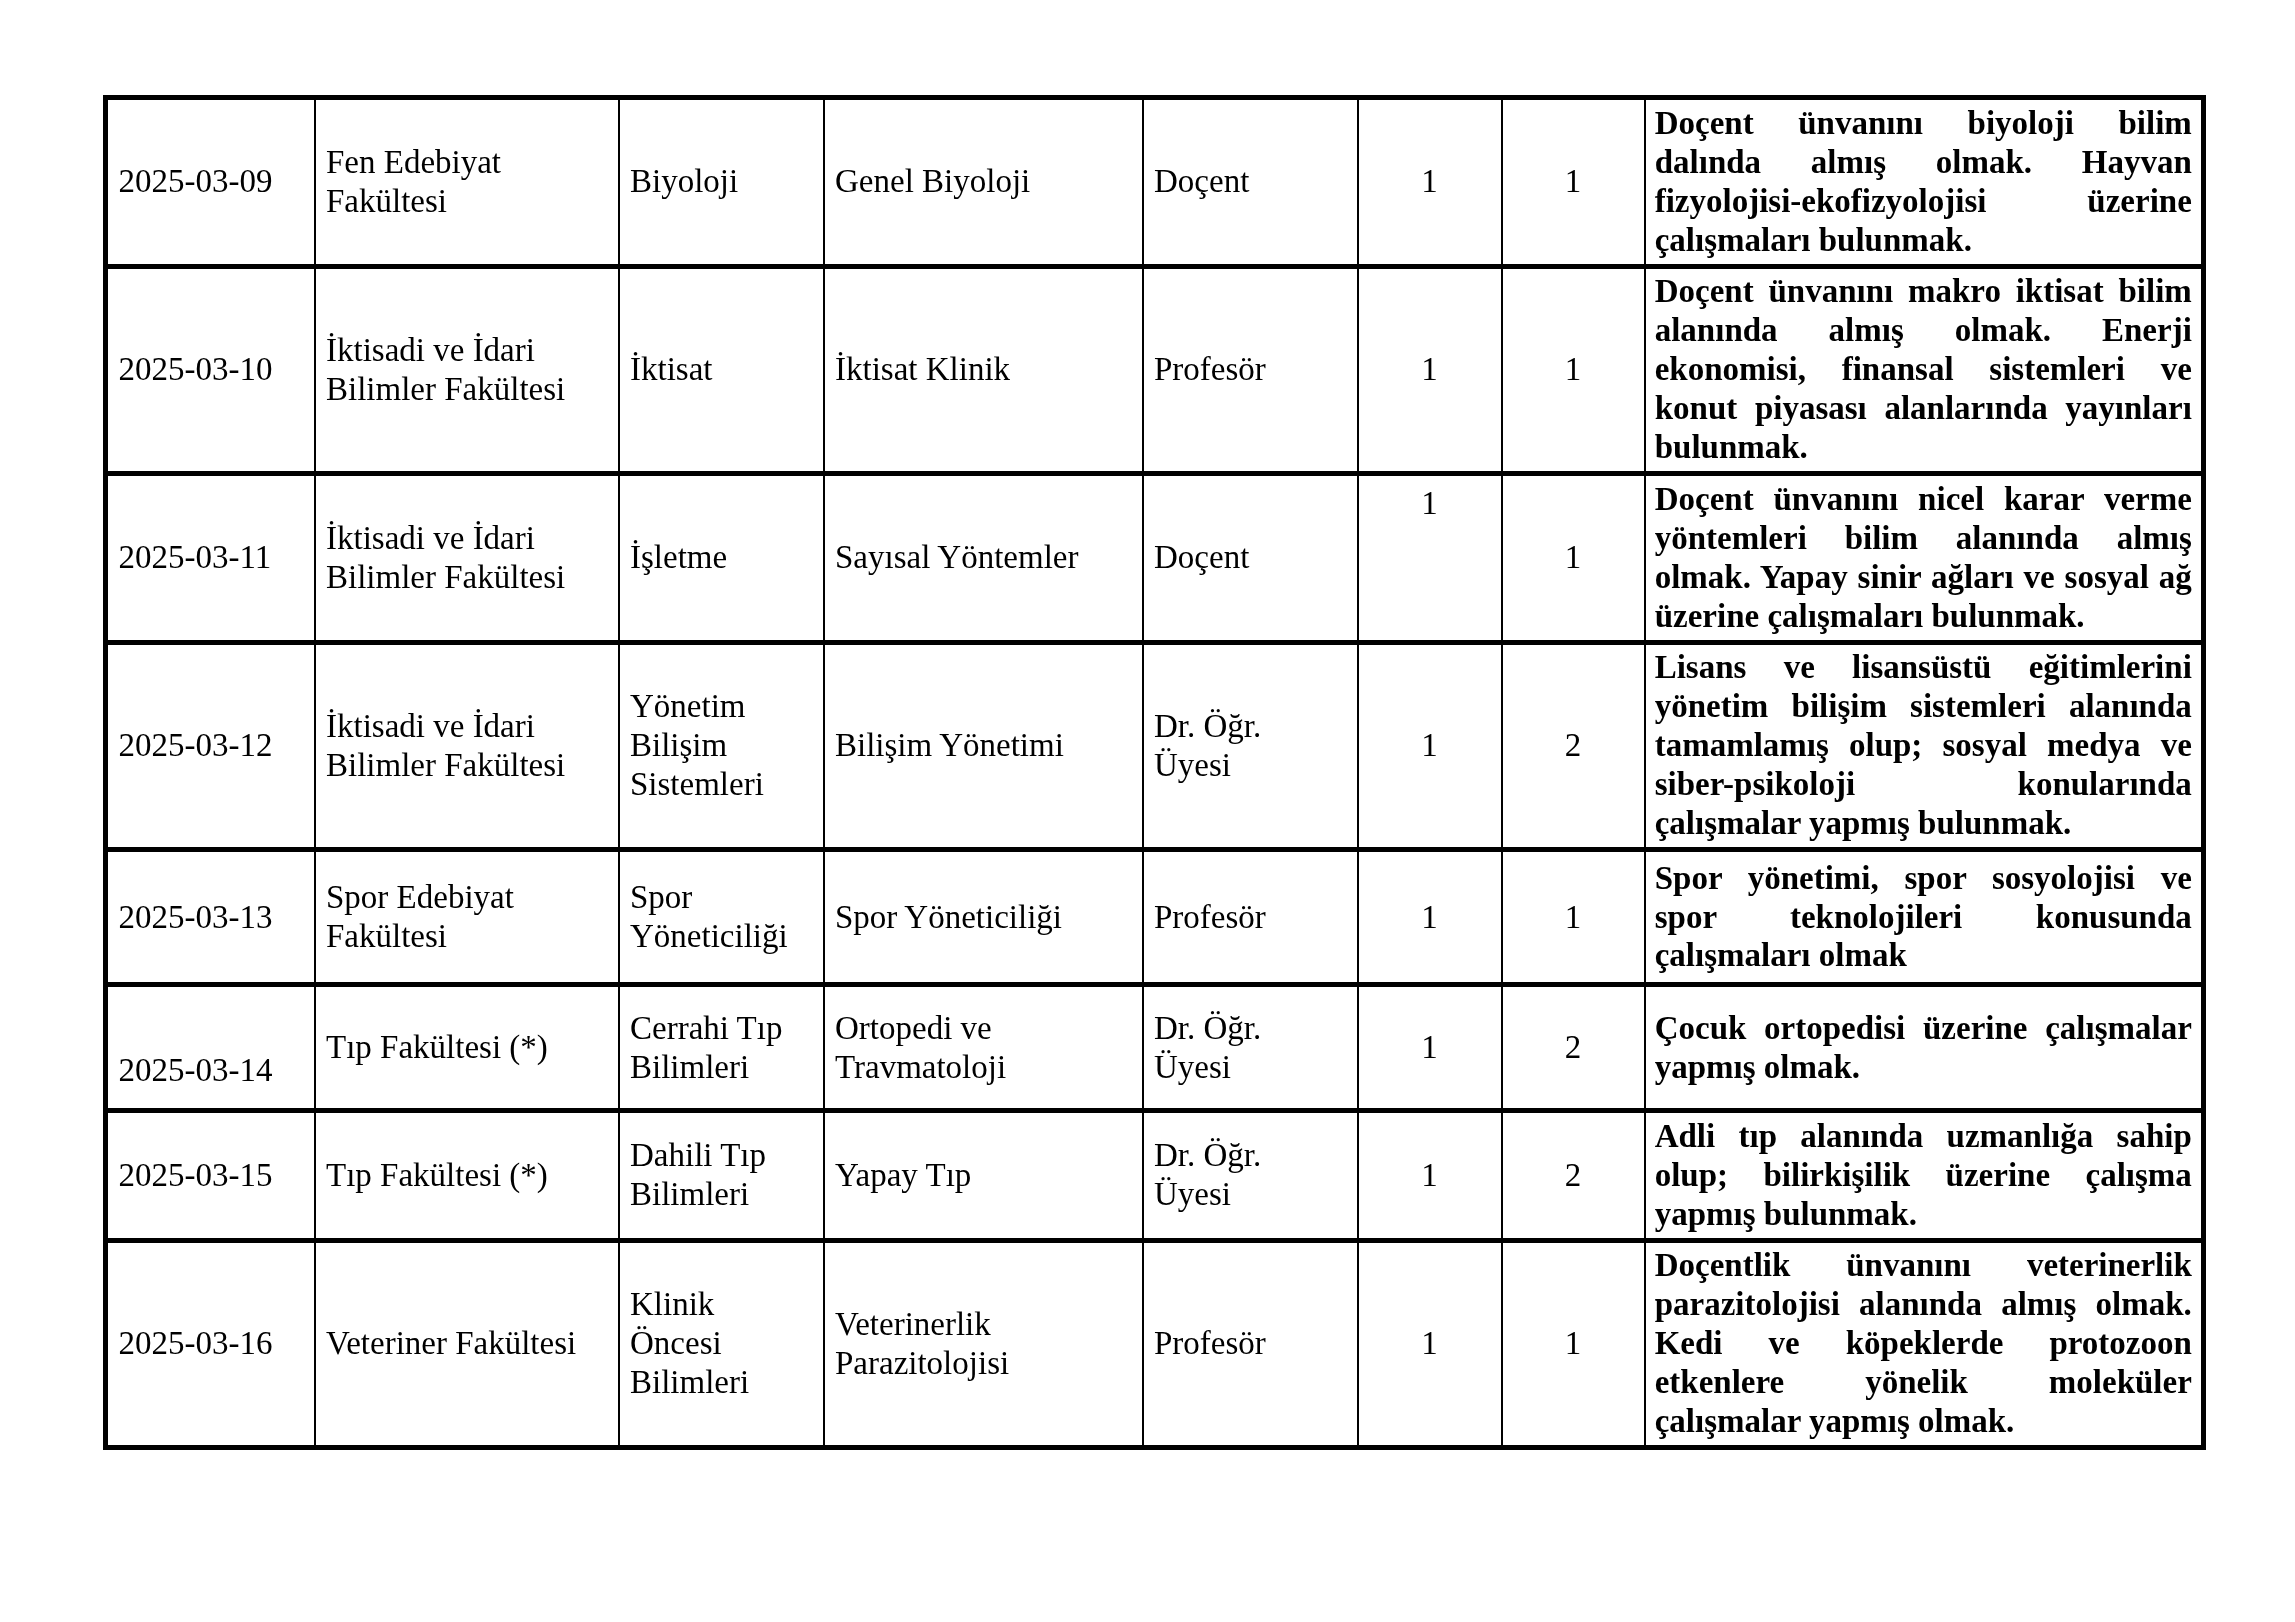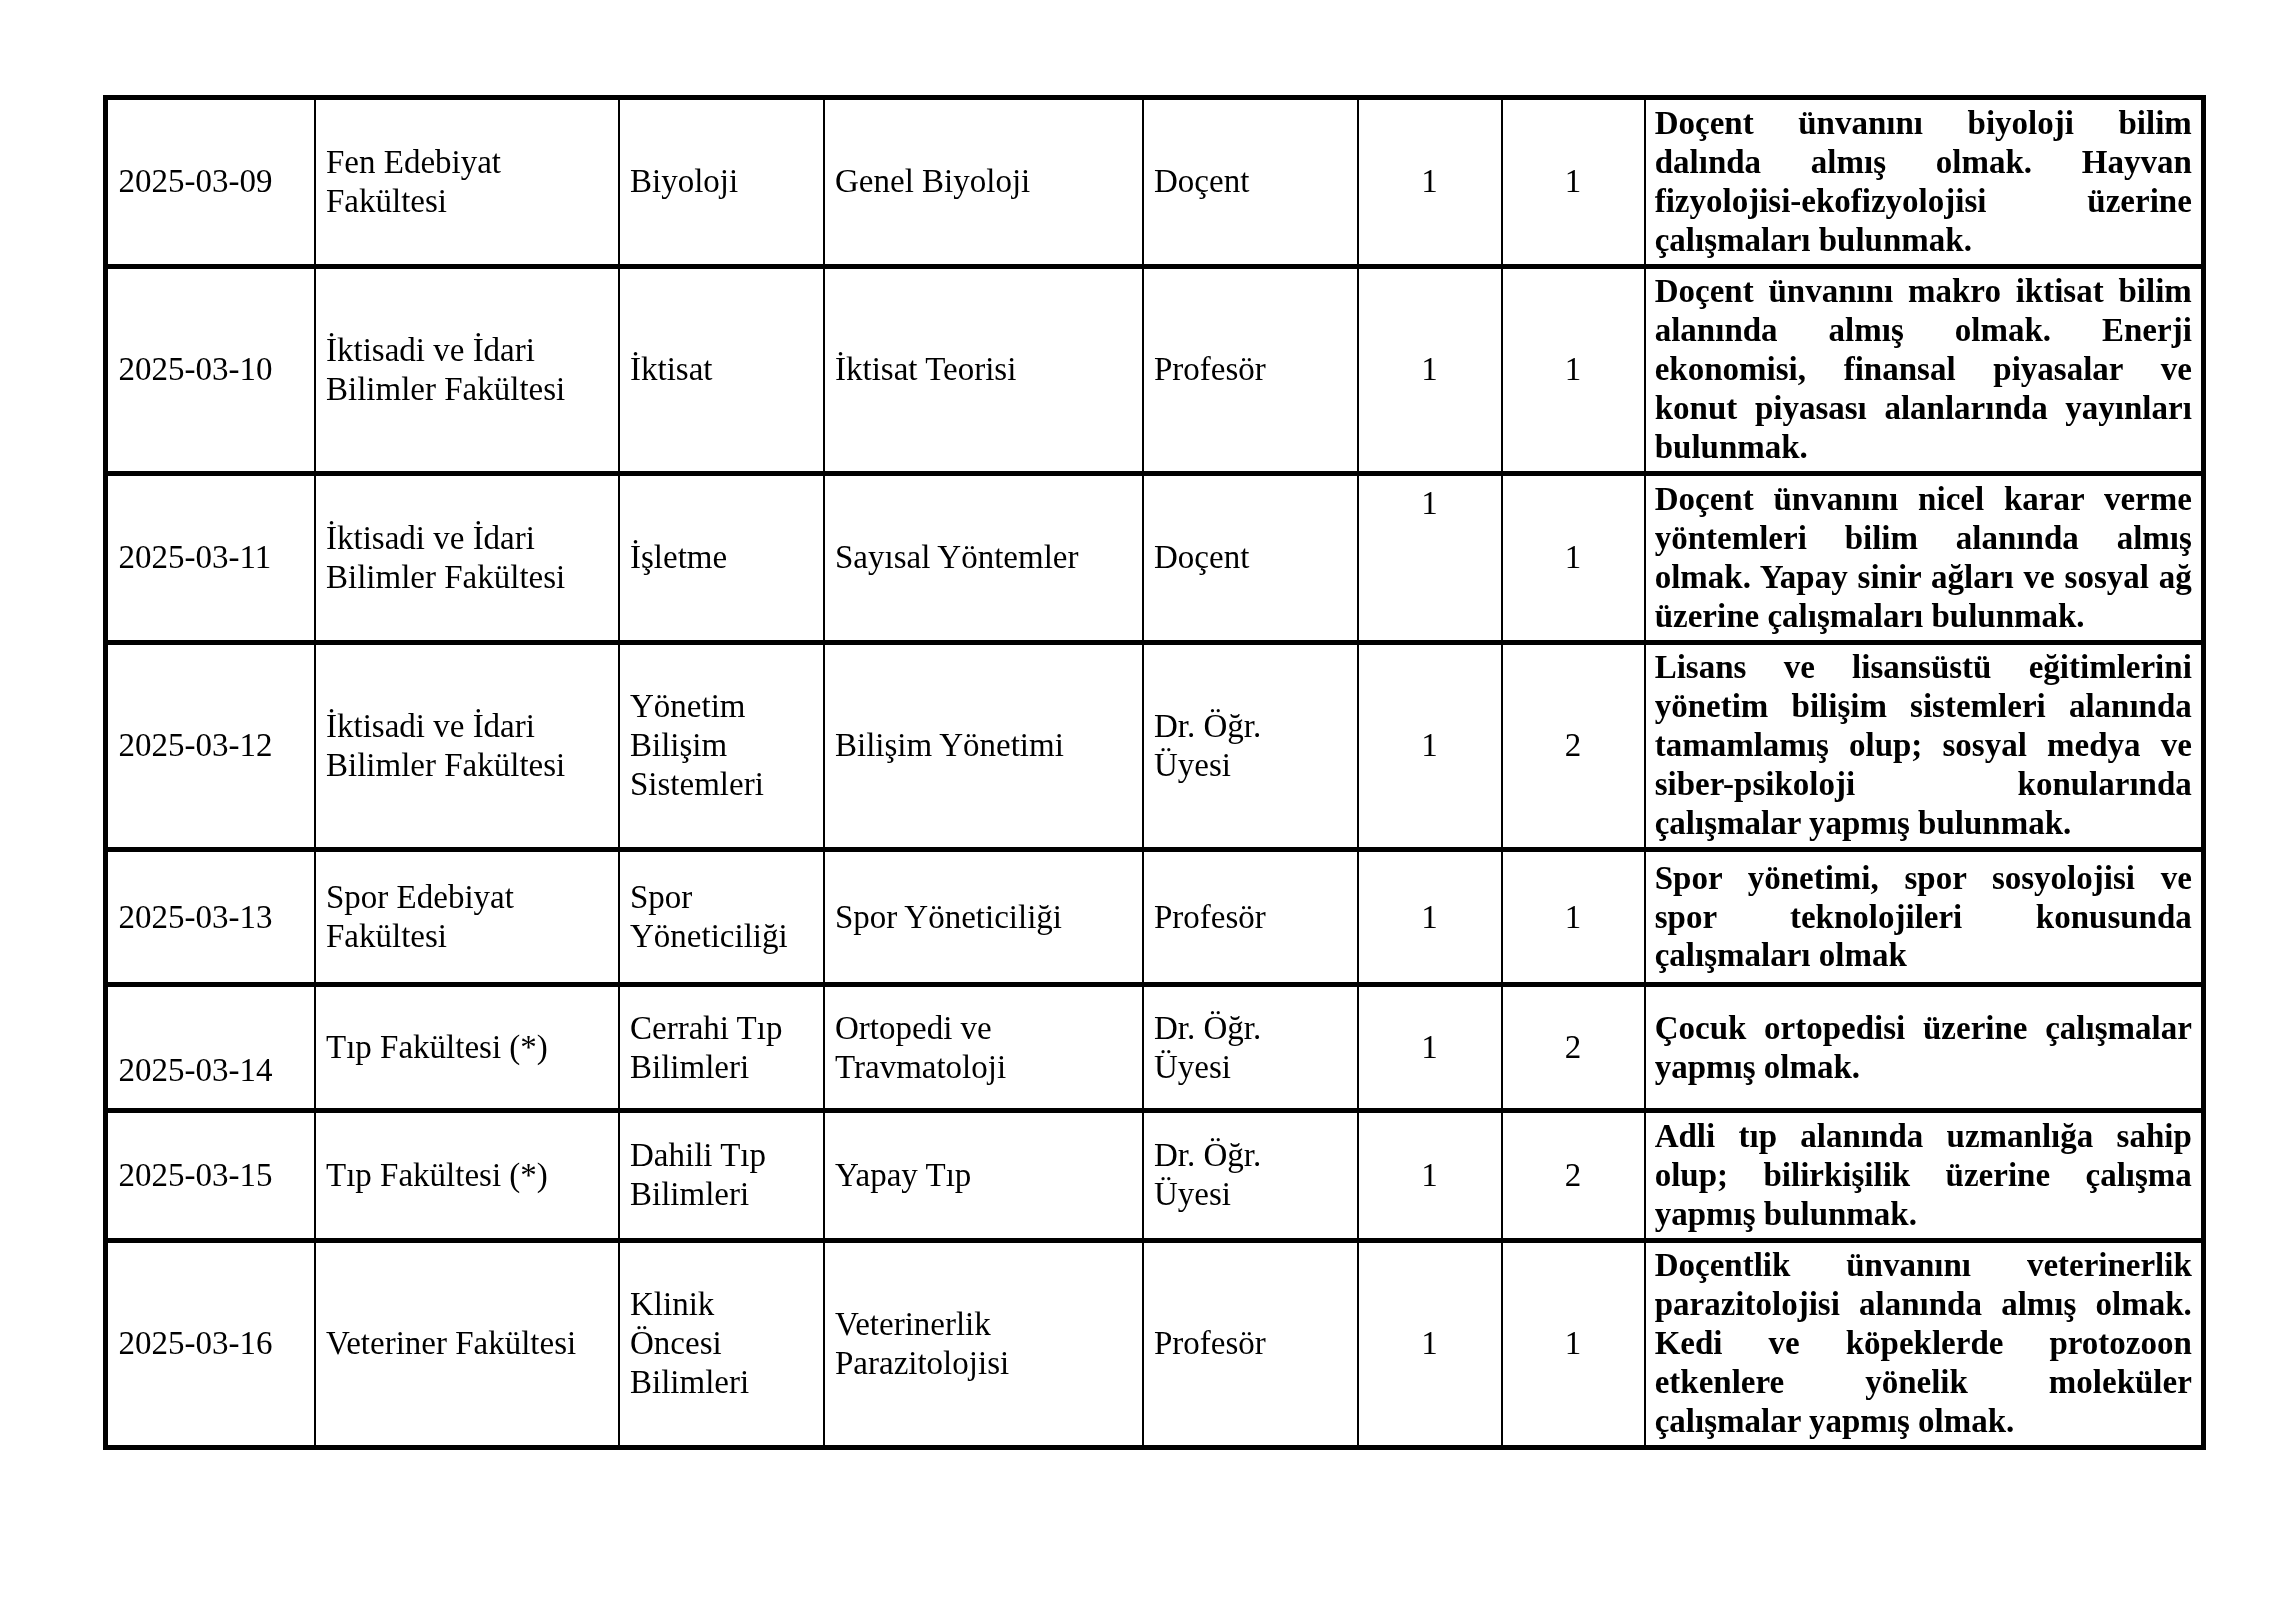--- a/index.html
+++ b/index.html
@@ -68,25 +68,25 @@
       <td>Genel Biyoloji</td>
       <td>Doçent</td>
       <td class="num">1</td>
       <td class="num">1</td>
       <td class="req">Doçent ünvanını biyoloji bilim dalında almış olmak. Hayvan fizyolojisi-ekofizyolojisi üzerine çalışmaları bulunmak.</td>
     </tr>
     <tr style="height:191px">
       <td>2025-03-10</td>
       <td>İktisadi ve İdari Bilimler Fakültesi</td>
       <td>İktisat</td>
-      <td>İktisat Teorisi</td>
+      <td>İktisat Klinik</td>
       <td>Profesör</td>
       <td class="num">1</td>
       <td class="num">1</td>
-      <td class="req">Doçent ünvanını makro iktisat bilim alanında almış olmak. Enerji ekonomisi, finansal piyasalar ve konut piyasası alanlarında yayınları bulunmak.</td>
+      <td class="req">Doçent ünvanını makro iktisat bilim alanında almış olmak. Enerji ekonomisi, finansal sistemleri ve konut piyasası alanlarında yayınları bulunmak.</td>
     </tr>
     <tr style="height:160px">
       <td>2025-03-11</td>
       <td>İktisadi ve İdari Bilimler Fakültesi</td>
       <td>İşletme</td>
       <td>Sayısal Yöntemler</td>
       <td>Doçent</td>
       <td class="num v-top">1</td>
       <td class="num">1</td>
       <td class="req">Doçent ünvanını nicel karar verme yöntemleri bilim alanında almış olmak. Yapay sinir ağları ve sosyal ağ üzerine çalışmaları bulunmak.</td>

